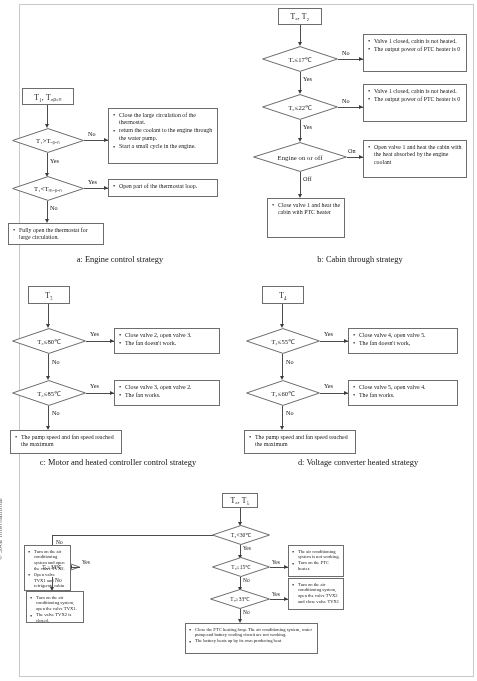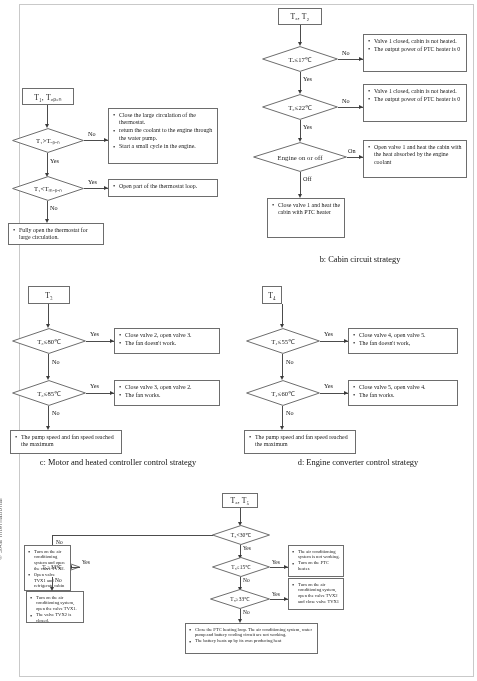--- a/index.html
+++ b/index.html
@@ -120,20 +120,21 @@
     <div class="ln lnv" style="left:47px;top:201px;height:20px;"></div>
     <div class="arrow down" style="left:45px;top:219px;"></div>
     <div class="lbl" style="left:50px;top:204px;">No</div>
 
     <div class="node listbox" style="left:8px;top:223px;width:96px;height:22px;">
       <ul>
         <li>Fully open the thermostat for large circulation.</li>
       </ul>
     </div>
 
+    <div class="caption" style="left:20px;top:255px;width:200px;">a: Engine control strategy</div>
   </div>
 
   <div class="panel" style="left:240px;top:0;width:237px;height:270px;">
     <div class="node term" style="left:38px;top:8px;width:44px;height:17px;">Tₐ, T₂</div>
     <div class="ln lnv" style="left:60px;top:25px;height:19px;"></div>
     <div class="arrow down" style="left:58px;top:42px;"></div>
 
     <div class="diamond" style="left:22px;top:46px;width:76px;height:26px;">
       <svg class="dshape" viewBox="0 0 76 26" preserveAspectRatio="none">
           <polygon points="38,0.6 75.4,13 38,25.4 0.6,13" fill="#fff" stroke="#6d6d6d" stroke-width="1"></polygon>
@@ -198,21 +199,21 @@
     <div class="ln lnv" style="left:60px;top:172px;height:24px;"></div>
     <div class="arrow down" style="left:58px;top:194px;"></div>
     <div class="lbl" style="left:63px;top:175px;">Off</div>
 
     <div class="node listbox" style="left:27px;top:198px;width:78px;height:40px;">
       <ul>
         <li>Close valve 1 and heat the cabin with PTC heater</li>
       </ul>
     </div>
 
-    <div class="caption" style="left:40px;top:255px;width:160px;">b: Cabin circuit strategy</div>
+    <div class="caption" style="left:40px;top:255px;width:160px;">b: Cabin through strategy</div>
   </div>
 
   <div class="panel" style="left:0;top:280px;width:240px;height:190px;">
     <div class="node term" style="left:28px;top:6px;width:42px;height:18px;">T₃</div>
     <div class="ln lnv" style="left:48px;top:24px;height:22px;"></div>
     <div class="arrow down" style="left:46px;top:44px;"></div>
 
     <div class="diamond" style="left:12px;top:48px;width:74px;height:26px;">
       <svg class="dshape" viewBox="0 0 74 26" preserveAspectRatio="none">
           <polygon points="37,0.6 73.4,13 37,25.4 0.6,13" fill="#fff" stroke="#6d6d6d" stroke-width="1"></polygon>
@@ -260,21 +261,21 @@
     <div class="node listbox" style="left:10px;top:150px;width:112px;height:24px;">
       <ul>
         <li>The pump speed and fan speed reached the maximum</li>
       </ul>
     </div>
 
     <div class="caption" style="left:0;top:178px;width:236px;">c: Motor and heated controller control strategy</div>
   </div>
 
   <div class="panel" style="left:240px;top:280px;width:237px;height:190px;">
-    <div class="node term" style="left:22px;top:6px;width:20px;height:18px;">T₄</div>
+    <div class="node term" style="left:22px;top:6px;width:42px;height:18px;">T₄</div>
     <div class="ln lnv" style="left:42px;top:24px;height:22px;"></div>
     <div class="arrow down" style="left:40px;top:44px;"></div>
 
     <div class="diamond" style="left:6px;top:48px;width:74px;height:26px;">
       <svg class="dshape" viewBox="0 0 74 26" preserveAspectRatio="none">
           <polygon points="37,0.6 73.4,13 37,25.4 0.6,13" fill="#fff" stroke="#6d6d6d" stroke-width="1"></polygon>
         </svg>
       <span class="dtext">T₄≤55℃</span>
     </div>
 
@@ -314,21 +315,21 @@
     <div class="ln lnv" style="left:42px;top:126px;height:22px;"></div>
     <div class="arrow down" style="left:40px;top:146px;"></div>
     <div class="lbl" style="left:46px;top:129px;">No</div>
 
     <div class="node listbox" style="left:4px;top:150px;width:112px;height:24px;">
       <ul>
         <li>The pump speed and fan speed reached the maximum</li>
       </ul>
     </div>
 
-    <div class="caption" style="left:0;top:178px;width:236px;">d: Engine converter control strategy</div>
+    <div class="caption" style="left:0;top:178px;width:236px;">d: Voltage converter heated strategy</div>
   </div>
 
   <div class="panel" style="left:0;top:488px;width:477px;height:193px;">
     <div class="node term" style="left:222px;top:5px;width:36px;height:15px;">Tₐ, T₅</div>
     <div class="ln lnv" style="left:240px;top:20px;height:16px;"></div>
     <div class="arrow down" style="left:238px;top:34px;"></div>
 
     <div class="diamond" style="left:212px;top:37px;width:58px;height:20px;">
       <svg class="dshape" viewBox="0 0 58 20" preserveAspectRatio="none">
           <polygon points="29,0.5 57.5,10 29,19.5 0.5,10" fill="#fff" stroke="#6d6d6d" stroke-width="1"></polygon>

